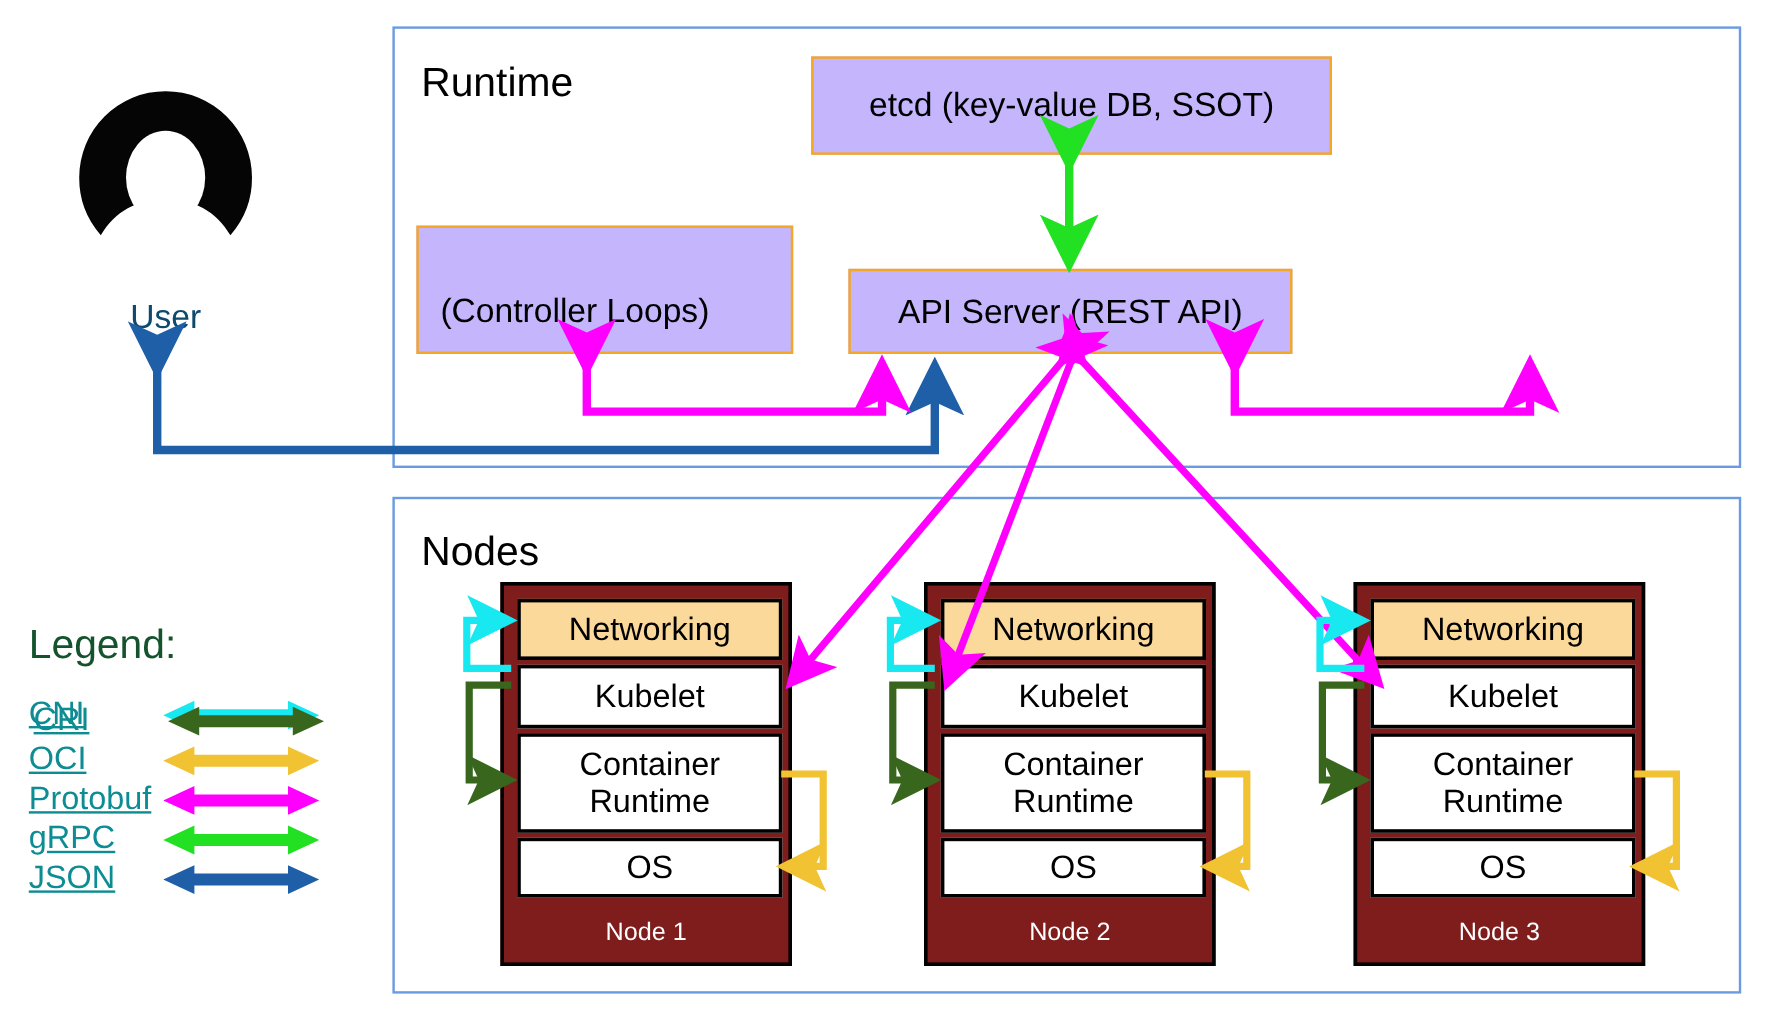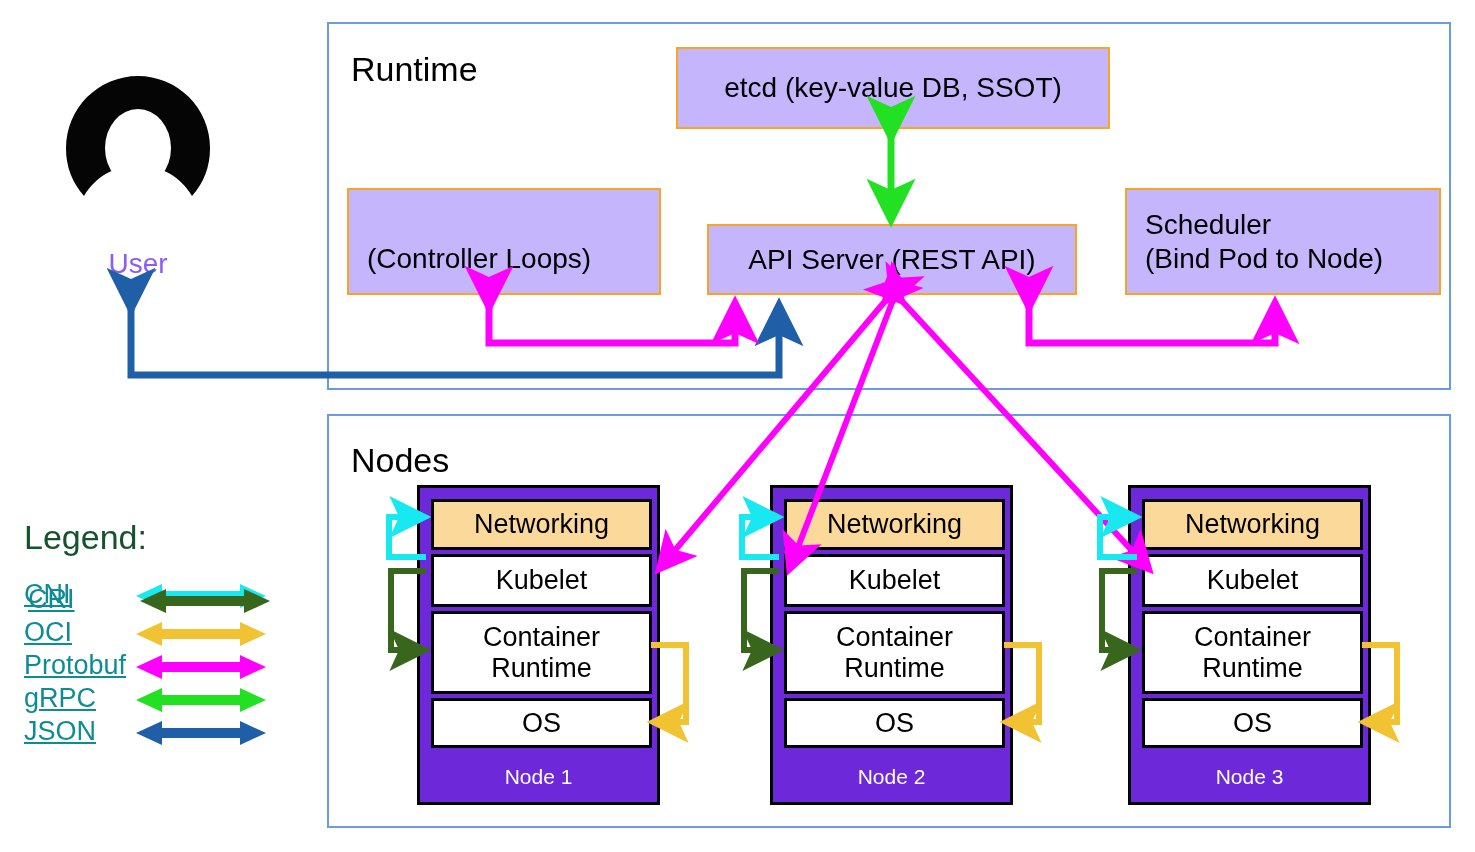--- a/index.html
+++ b/index.html
@@ -43,21 +43,21 @@
     font-size: 28px;
     color: #000000;
     line-height: 1.18;
     padding: 2px 6px;
   }
   .comp-box.left-text { justify-content: flex-start; text-align: left; padding-left: 18px; }
 
   
   .node-card {
     position: absolute;
-    background: #6d28d9;
+    background: #7f1d1d;
     border: 3px solid #000000;
   }
   .node-layer {
     position: absolute;
     background: #ffffff;
     border: 3px solid #000000;
     display: flex;
     align-items: center;
     justify-content: center;
     text-align: center;
@@ -74,21 +74,21 @@
     font-size: 21px;
     line-height: 1;
   }
 
   
   .user-icon { position: absolute; }
   .user-caption {
     position: absolute;
     text-align: center;
     font-size: 28px;
-    color: #8b5cf6;
+    color: #0c4a6e;
     line-height: 1;
     white-space: nowrap;
   }
 
   
   #legend { position: absolute; }
   .legend-heading {
     position: absolute;
     font-size: 34px;
     color: #14532d;
@@ -144,26 +144,20 @@
     <span>
       <br>
       <span>(Controller Loops)</span>
     </span>
   </div>
 
   <div class="comp-box" style="left:707px; top:224px; width:370px; height:71px;">
     <span>API Server (REST API)</span>
   </div>
 
-  <div class="comp-box left-text" style="left:1125px; top:188px; width:316px; height:107px;">
-    <span>
-      <span>Scheduler</span><br>
-      <span>(Bind Pod to Node)</span>
-    </span>
-  </div>
 
   <div class="group-frame" style="left:327px; top:414px; width:1124px; height:414px;"></div>
   <div class="group-title" style="left:351px; top:443px;">Nodes</div>
 
   <div class="node-card" style="left:417px; top:485px; width:243px; height:320px;">
     <div class="node-layer networking" style="left:11px; top:11px; width:221px; height:51px;">
       <span>Networking</span>
     </div>
     <div class="node-layer" style="left:11px; top:66px; width:221px; height:53px;">
       <span>Kubelet</span>

